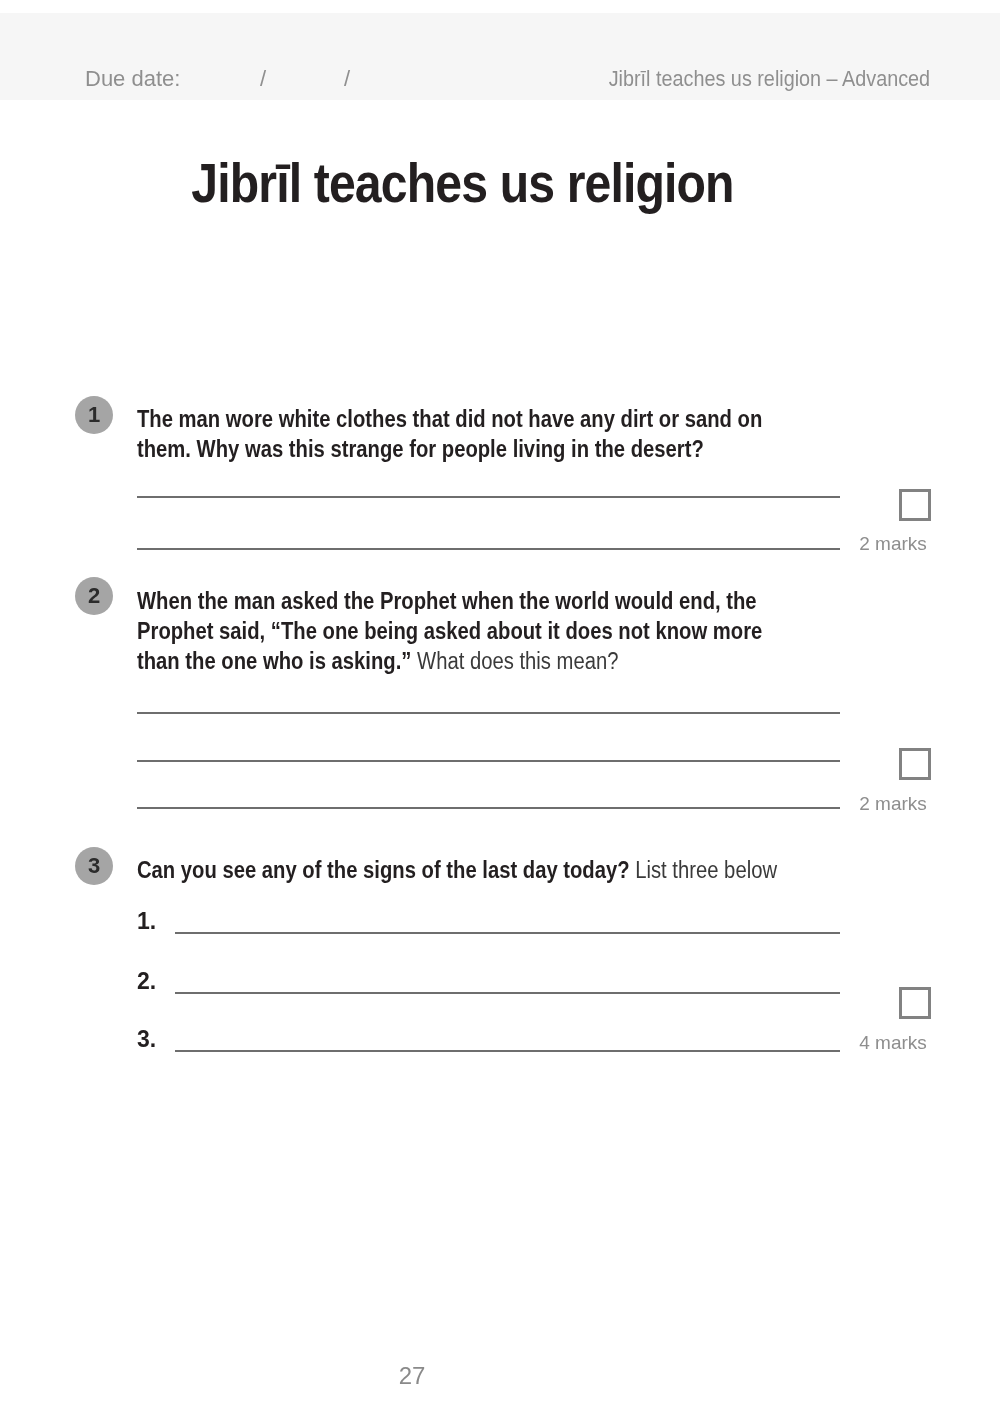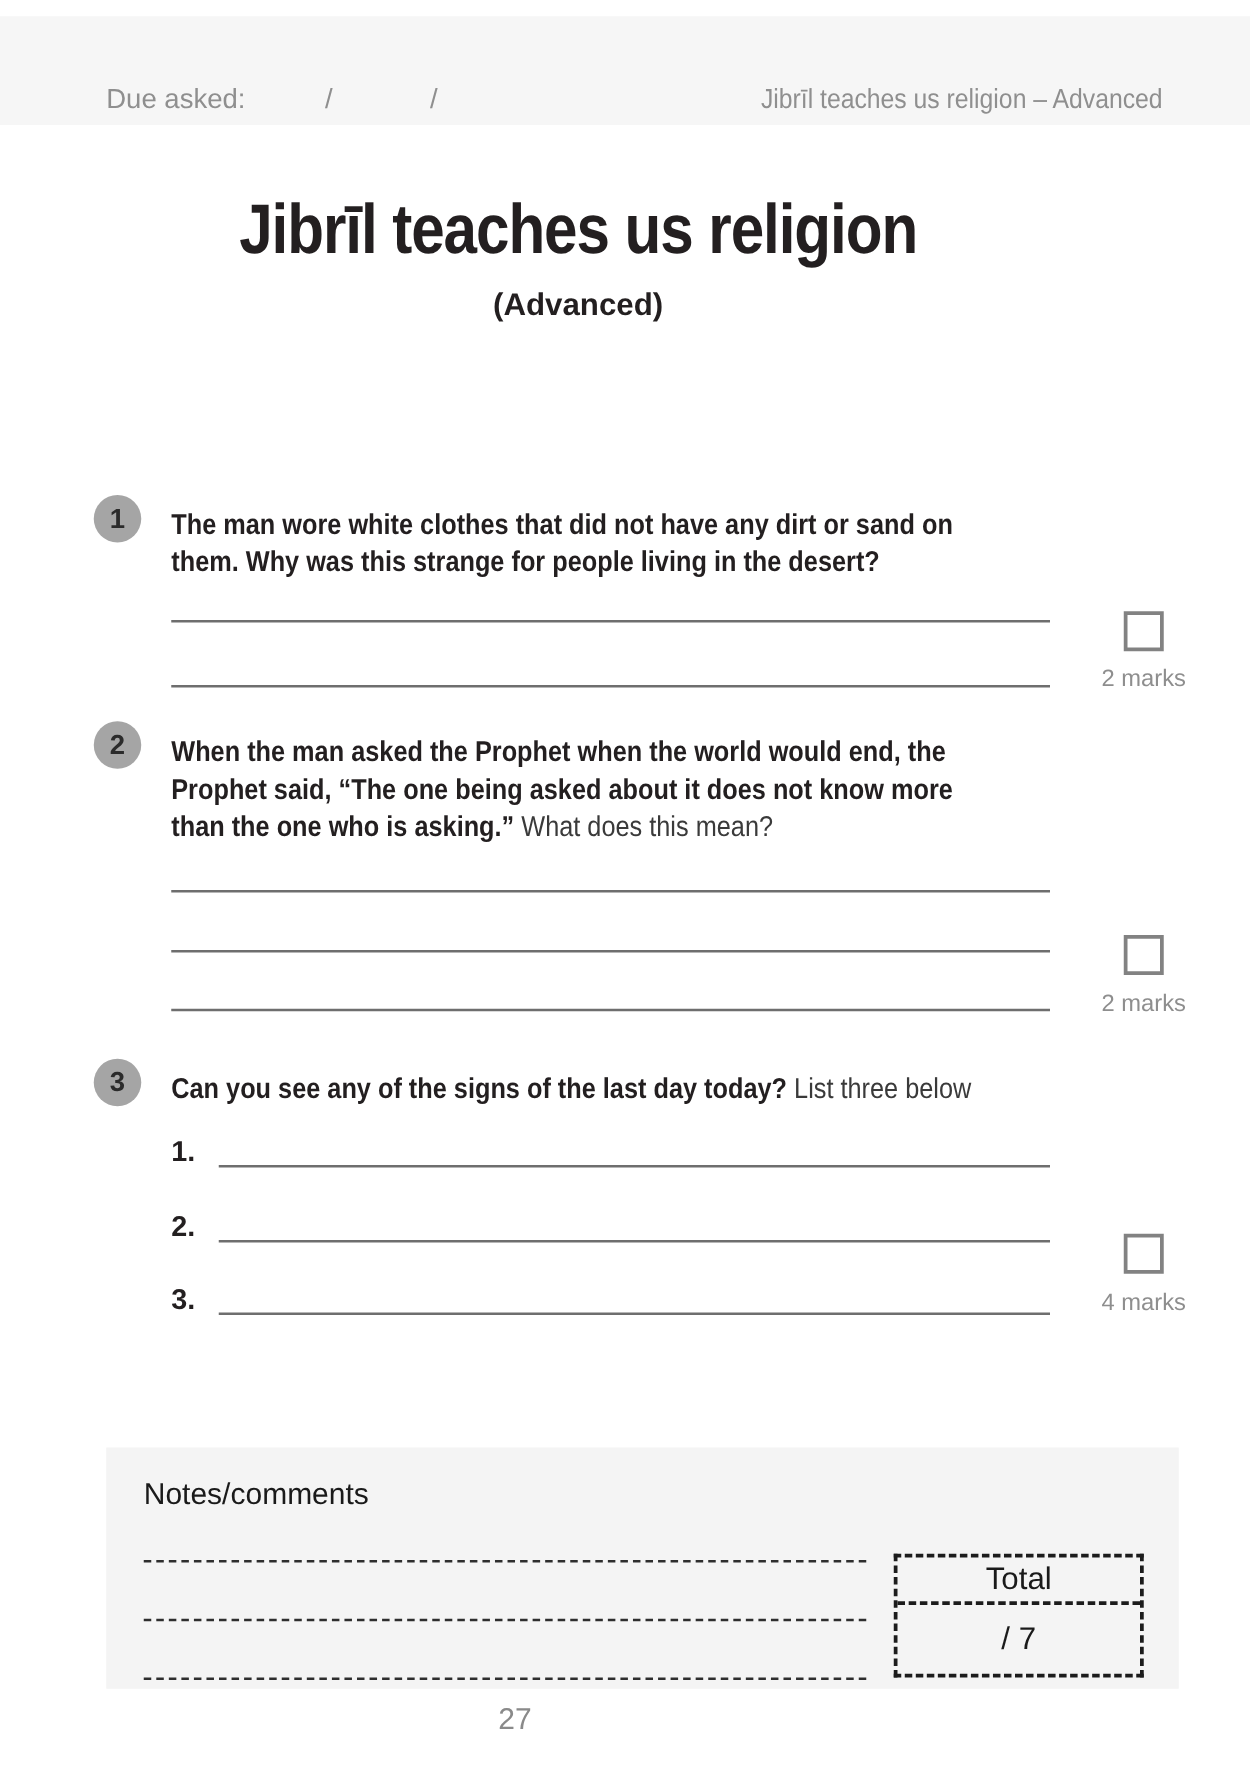--- a/index.html
+++ b/index.html
@@ -56,21 +56,21 @@
   .item-line {
     position:absolute; left:175px; width:665px; height:0;
     border-top:2px solid #6e6e6e;
   }
 
   .markbox {
     position:absolute; left:899px; width:32px; height:32px;
     border:3px solid #828282; background:#ffffff;
   }
   .marks-label {
-    position:absolute; left:865px; width:100px; text-align:center;
+    position:absolute; left:843px; width:100px; text-align:center;
     font-size:19px; color:#8e8e8e; white-space:nowrap;
   }
 
   
   .notes-box {
     position:absolute; left:85px; top:1158px; width:858px; height:193px;
     background:#f4f4f4;
   }
   .notes-label {
     position:absolute; left:30px; top:24px; font-size:24px; color:#1a1a1a;
@@ -99,28 +99,27 @@
     position:absolute; left:0; top:1362px; width:824px; text-align:center;
     font-size:24px; color:#8a8a8a;
   }
 </style>
 </head>
 <body>
 
 <div class="page">
 
   <div class="header-band">
-    <span class="hdr-txt due-label">Due asked:</span>
+    <span class="hdr-txt due-label">Due date:</span>
     <span class="hdr-txt due-slash1">/</span>
     <span class="hdr-txt due-slash2">/</span>
     <span class="hdr-txt running-title">Jibrīl teaches us religion – Advanced</span>
   </div>
 
   <h1 class="title">Jibrīl teaches us religion</h1>
-  <div class="subtitle">(Advanced)</div>
 
   <div class="badge" style="top:396px">1</div>
   <div class="qtext" style="top:404px">
     <div class="qline"><span class="b">The man wore white clothes that did not have any dirt or sand on</span></div>
     <div class="qline"><span class="b">them. Why was this strange for people living in the desert?</span></div>
   </div>
   <div class="ans-line" style="top:496px"></div>
   <div class="ans-line" style="top:548px"></div>
   <div class="markbox" style="top:489px"></div>
   <div class="marks-label" style="top:533px">2 marks</div>
@@ -143,26 +142,16 @@
   </div>
   <div class="qnum" style="top:908px">1.</div>
   <div class="item-line" style="top:932px"></div>
   <div class="qnum" style="top:968px">2.</div>
   <div class="item-line" style="top:992px"></div>
   <div class="qnum" style="top:1026px">3.</div>
   <div class="item-line" style="top:1050px"></div>
   <div class="markbox" style="top:987px"></div>
   <div class="marks-label" style="top:1032px">4 marks</div>
 
-  <div class="notes-box">
-    <div class="notes-label">Notes/comments</div>
-    <div class="dash-line dl1"></div>
-    <div class="dash-line dl2"></div>
-    <div class="dash-line dl3"></div>
-    <div class="total-box">
-      <div class="total-top">Total</div>
-      <div class="total-bottom">/ 7</div>
-    </div>
-  </div>
 
   <div class="page-number">27</div>
 
 </div>
 
 </body></html>

